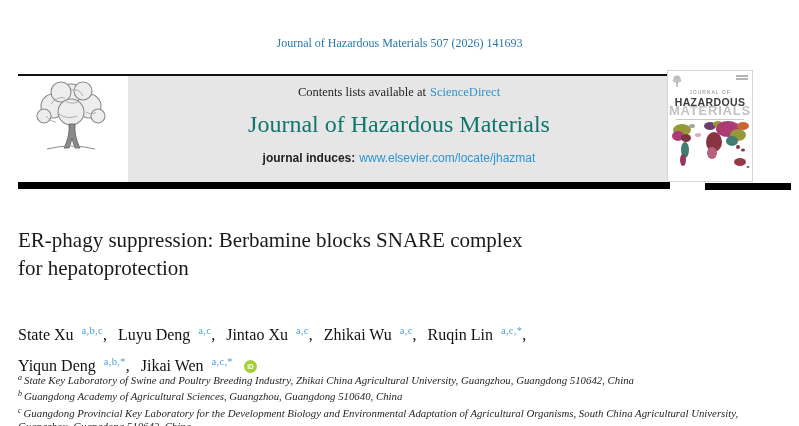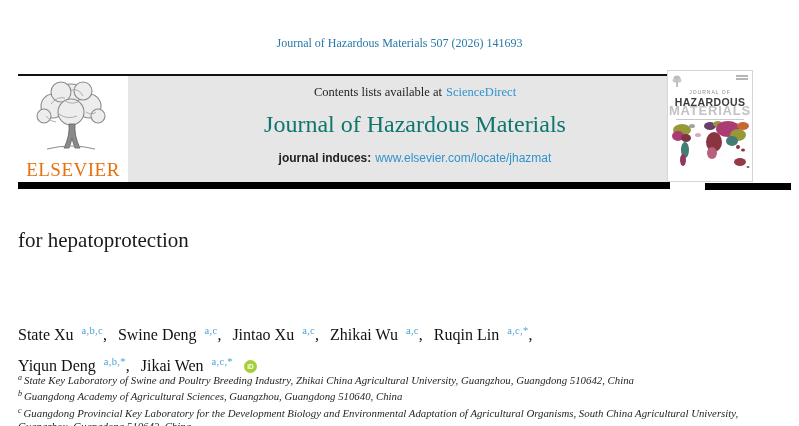--- a/index.html
+++ b/index.html
@@ -15,21 +15,21 @@
   .header-bar{position:absolute;top:182px;left:18px;width:652px;height:7px;background:#000;}
 
   
   .logo-block{position:absolute;top:78px;left:18px;width:110px;height:104px;}
   .tree-wrap{position:absolute;top:0;left:12px;}
   .elsevier-wordmark{position:absolute;bottom:1px;left:0;width:100%;text-align:center;
         font-size:19px;color:#E8710D;letter-spacing:0.5px;}
 
   
   .banner{position:absolute;top:76px;left:128px;width:542px;height:106px;
-          background:#E6E6E6;text-align:center;padding-left:16px;}
+          background:#E6E6E6;text-align:center;}
   .banner-contents{padding-top:9px;font-size:12.5px;color:#1e1e1e;}
   .banner-journal{margin-top:11px;font-size:24px;color:#0f766e;}
   .banner-homepage{margin-top:13px;font-family:"Liberation Sans",sans-serif;
           font-size:12px;color:#222;}
   .banner-homepage .prefix{font-weight:bold;}
   .link{color:#2E93CE;cursor:pointer;text-decoration:none;}
   .gap-right{margin-right:4px;}
 
   
   .cover{position:absolute;top:70px;left:667px;width:86px;height:112px;background:#fff;
@@ -86,21 +86,20 @@
             <path d="M40 12 q8 -2 12 6"></path>
           <path d="M28 36 q8 6 18 2"></path>
             <path d="M15 38 q4 6 10 6"></path>
           <path d="M55 34 q6 4 10 0"></path>
             <path d="M33 22 q6 5 14 2"></path>
         </g>
         <path d="M38 46 q1 12 -5 24 l5 0 q2 -5 3 -10 q1 5 3 10 l5 0 q-6 -12 -5 -24 z" fill="#8a8a8a" stroke="#5f5f5f" stroke-width="0.8"></path>
         <path d="M16 71 q24 -6 48 0" fill="none" stroke="#8f8f8f" stroke-width="1.2"></path>
       </svg>
     </span>
-    <div class="elsevier-wordmark">ELSEVIER</div>
   </div>
 
   <div class="banner">
     <div class="banner-contents">
       <span class="gap-right">Contents lists available at</span><span class="link">ScienceDirect</span>
     </div>
     <div class="banner-journal">Journal of Hazardous Materials</div>
     <div class="banner-homepage">
       <span class="prefix gap-right">journal induces:</span><span class="link">www.elsevier.com/locate/jhazmat</span>
     </div>
@@ -149,27 +148,28 @@
           <ellipse cx="75" cy="33" rx="2" ry="1.5" fill="#7c1f2d"></ellipse>
           <ellipse cx="72" cy="45" rx="6" ry="4" fill="#8a2433"></ellipse>
           <ellipse cx="80" cy="50" rx="1.5" ry="1" fill="#555555"></ellipse>
         </g>
       </svg>
     </span>
   </div>
   <div class="cover-bar"></div>
 
   <div class="title">
+    <div>ER-phagy suppression: Berbamine blocks SNARE complex</div>
     <div>for hepatoprotection</div>
   </div>
 
   <div class="authors">
     <div>
       <span class="author"><span>State Xu</span><span class="author-sup">a,b,c</span><span>,</span></span>
-      <span class="author"><span>Swine Deng</span><span class="author-sup">a,c</span><span>,</span></span>
+      <span class="author"><span>Luyu Deng</span><span class="author-sup">a,c</span><span>,</span></span>
       <span class="author"><span>Jintao Xu</span><span class="author-sup">a,c</span><span>,</span></span>
       <span class="author"><span>Zhikai Wu</span><span class="author-sup">a,c</span><span>,</span></span>
       <span class="author"><span>Ruqin Lin</span><span class="author-sup">a,c,*</span><span>,</span></span>
     </div>
     <div>
       <span class="author"><span>Yiqun Deng</span><span class="author-sup">a,b,*</span><span>,</span></span>
       <span class="author"><span>Jikai Wen</span><span class="author-sup">a,c,*</span><span></span></span><span class="orcid"><svg width="13" height="13" viewBox="0 0 13 13">
             <circle cx="6.5" cy="6.5" r="6.5" fill="#A6CE39"></circle>
             <text x="6.5" y="9" font-size="6.5" font-family="Liberation Sans, sans-serif" font-weight="bold" fill="#ffffff" text-anchor="middle">iD</text>
           </svg></span>

